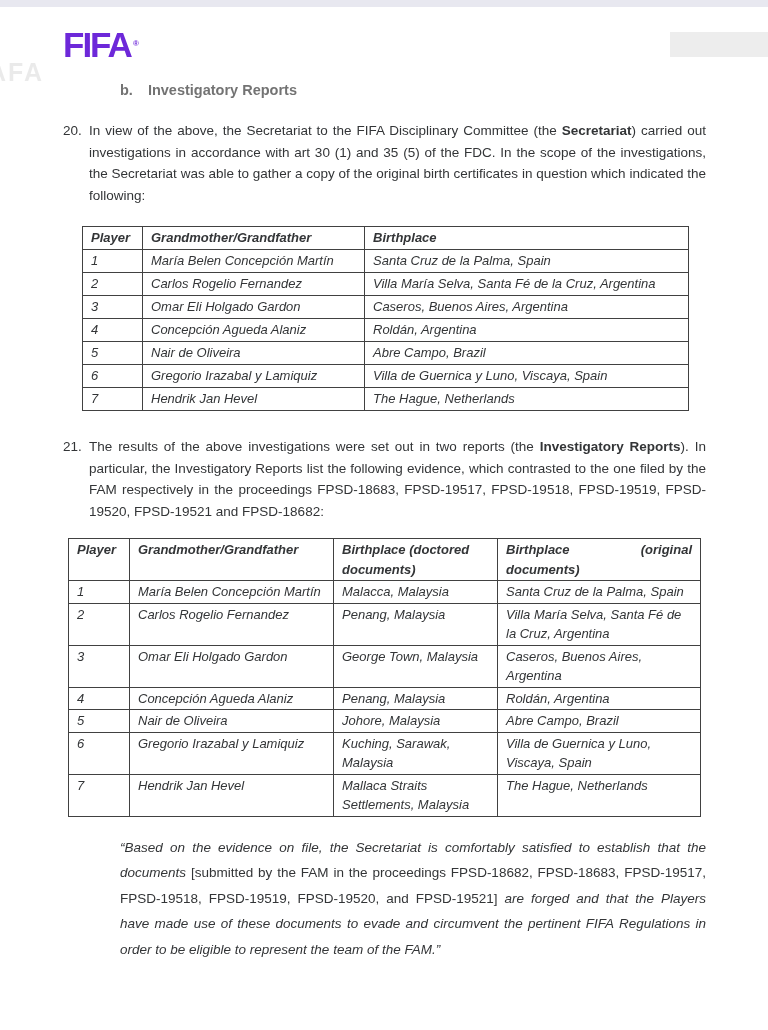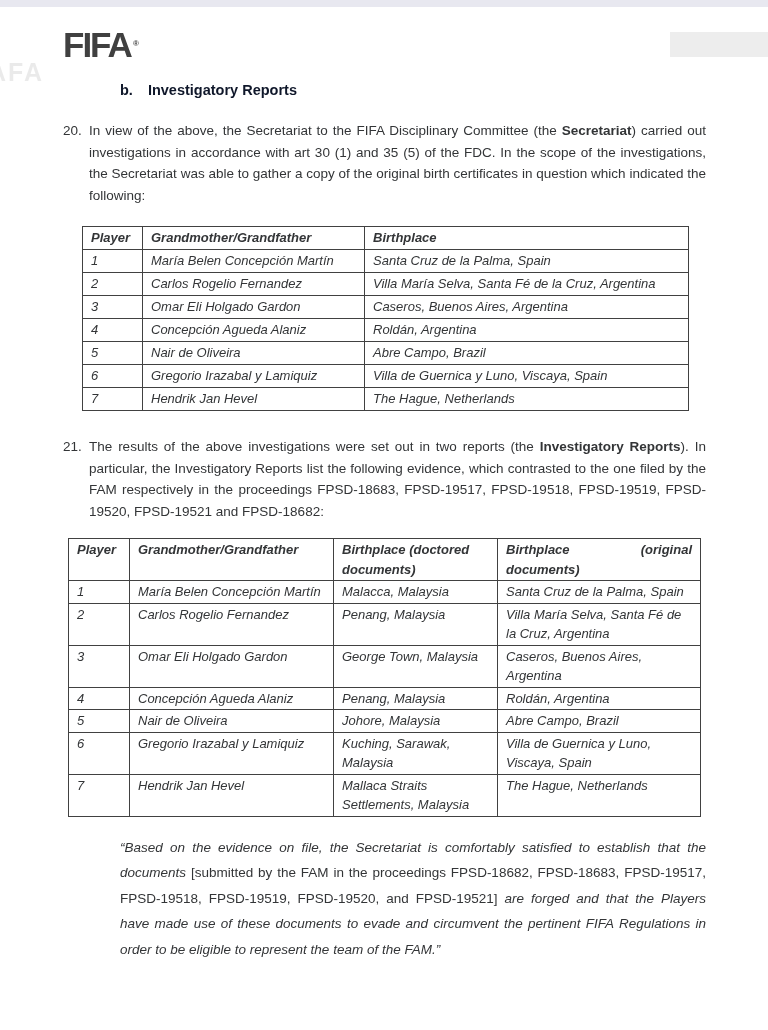--- a/index.html
+++ b/index.html
@@ -13,25 +13,25 @@
   .watermark{
     position:absolute;left:-12px;top:58px;font-size:25px;font-weight:bold;
     color:#000;opacity:0.08;letter-spacing:2px;transform:scaleY(1.05);
   }
   .hdr{display:flex;justify-content:space-between;align-items:flex-start;padding-top:30px;}
   .hdr-left{
     border-left:2px solid #b9c2cc;padding-left:8px;
     font-size:10.5px;line-height:15px;color:#5f7486;
   }
   .logo{
-    font-size:35px;font-weight:900;color:#404040;letter-spacing:-2px;
+    font-size:35px;font-weight:900;color:#6d28d9;letter-spacing:-2px;
     line-height:30px;margin-right:64px;position:relative;
   }
   .logo .reg{font-size:8px;font-weight:bold;position:absolute;top:-1px;right:-8px;letter-spacing:0;}
-  .heading{margin:22px 0 0 57px;font-size:14.5px;font-weight:bold;color:#0f172a;}
+  .heading{margin:22px 0 0 57px;font-size:14.5px;font-weight:bold;color:#737373;}
   .heading .hletter{margin-right:15px;}
   .para{display:flex;margin-top:22px;font-size:13.5px;line-height:21.5px;}
   .para.p21{margin-top:25px;}
   .para.p22{margin-top:29px;}
   .pnum{width:26px;flex:none;}
   .ptext{flex:1;text-align:justify;}
   .ptext b, .b{font-weight:bold;}
   table{border-collapse:collapse;font-size:13px;color:#333537;table-layout:fixed;font-style:italic;}
   .t1{margin:20px 0 0 19px;width:606px;line-height:20px;}
   .t2{margin:16px 0 0 5px;width:19.5px;line-height:19.5px;width:632px;}

